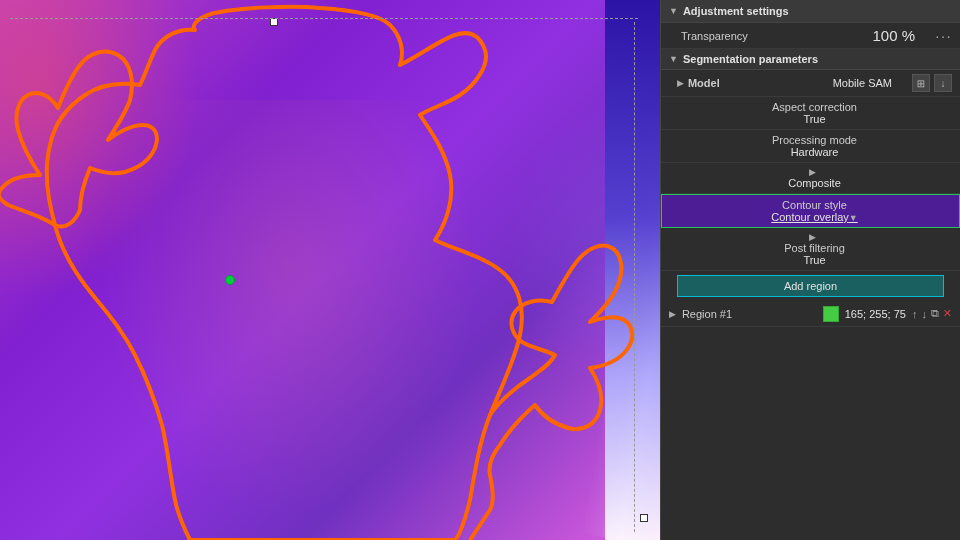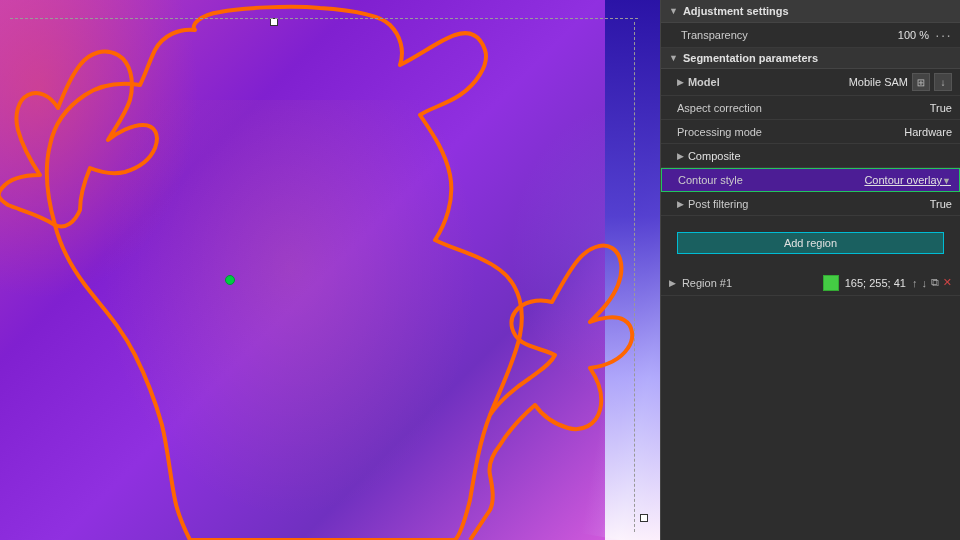--- a/index.html
+++ b/index.html
@@ -123,20 +123,21 @@
       font-size: 9px;
       color: #aaa;
     }
 
     .settings-row {
       display: flex;
       align-items: center;
       padding: 4px 8px 4px 16px;
       border-bottom: 1px solid #3a3a3a;
       min-height: 24px;
+      flex-direction: column;
     }
 
     .settings-row.highlighted {
       background: #4c1d95;
       border: 1px solid #22c55e;
     }
 
     .settings-row .label {
       flex: 1;
       color: #cccccc;
@@ -187,35 +188,35 @@
     }
 
     .transparency-row .label {
       flex: 1;
       color: #cccccc;
       font-size: 11px;
     }
 
     .transparency-row .value {
       color: #e0e0e0;
-      font-size: 11px;
-      margin-right: 6px;
+      font-size: 15px;
+      margin-right: 20px;
     }
 
     .dots-menu {
       color: #aaa;
       font-size: 14px;
       letter-spacing: 1px;
     }
 
     
     .add-region-btn {
       display: block;
       width: calc(100% - 16px);
-      margin: 12px 8px;
+      margin: 0 8px;
       padding: 4px 8px;
       background: #1a6060;
       border: 1px solid #00bcd4;
       color: #e0e0e0;
       font-size: 11px;
       text-align: center;
       cursor: pointer;
     }
 
     
@@ -275,21 +276,21 @@
     .model-row .label {
       flex: 1;
       color: #cccccc;
       font-size: 11px;
       font-weight: bold;
     }
 
     .model-row .value {
       color: #e0e0e0;
       font-size: 11px;
-      margin-right: 4px;
+      margin-right: 20px;
     }
 
     .model-icons {
       display: flex;
       gap: 4px;
     }
 
     .model-icon {
       width: 18px;
       height: 18px;
@@ -474,21 +475,21 @@
       </div>
 
       <div style="padding: 4px 8px;">
         <button class="add-region-btn">Add region</button>
       </div>
 
       <div class="region-row">
         <span class="region-arrow">▶</span>
         <span class="region-label">Region #1</span>
         <div class="region-color"></div>
-        <span class="region-values">165; 255; 41</span>
+        <span class="region-values">165; 255; 75</span>
         <div class="region-icons">
           <span class="region-icon">↑</span>
           <span class="region-icon">↓</span>
           <span class="region-icon">⧉</span>
           <span class="region-icon" style="color:#cc4444;">✕</span>
         </div>
       </div>
 
     </div>
   </div>

